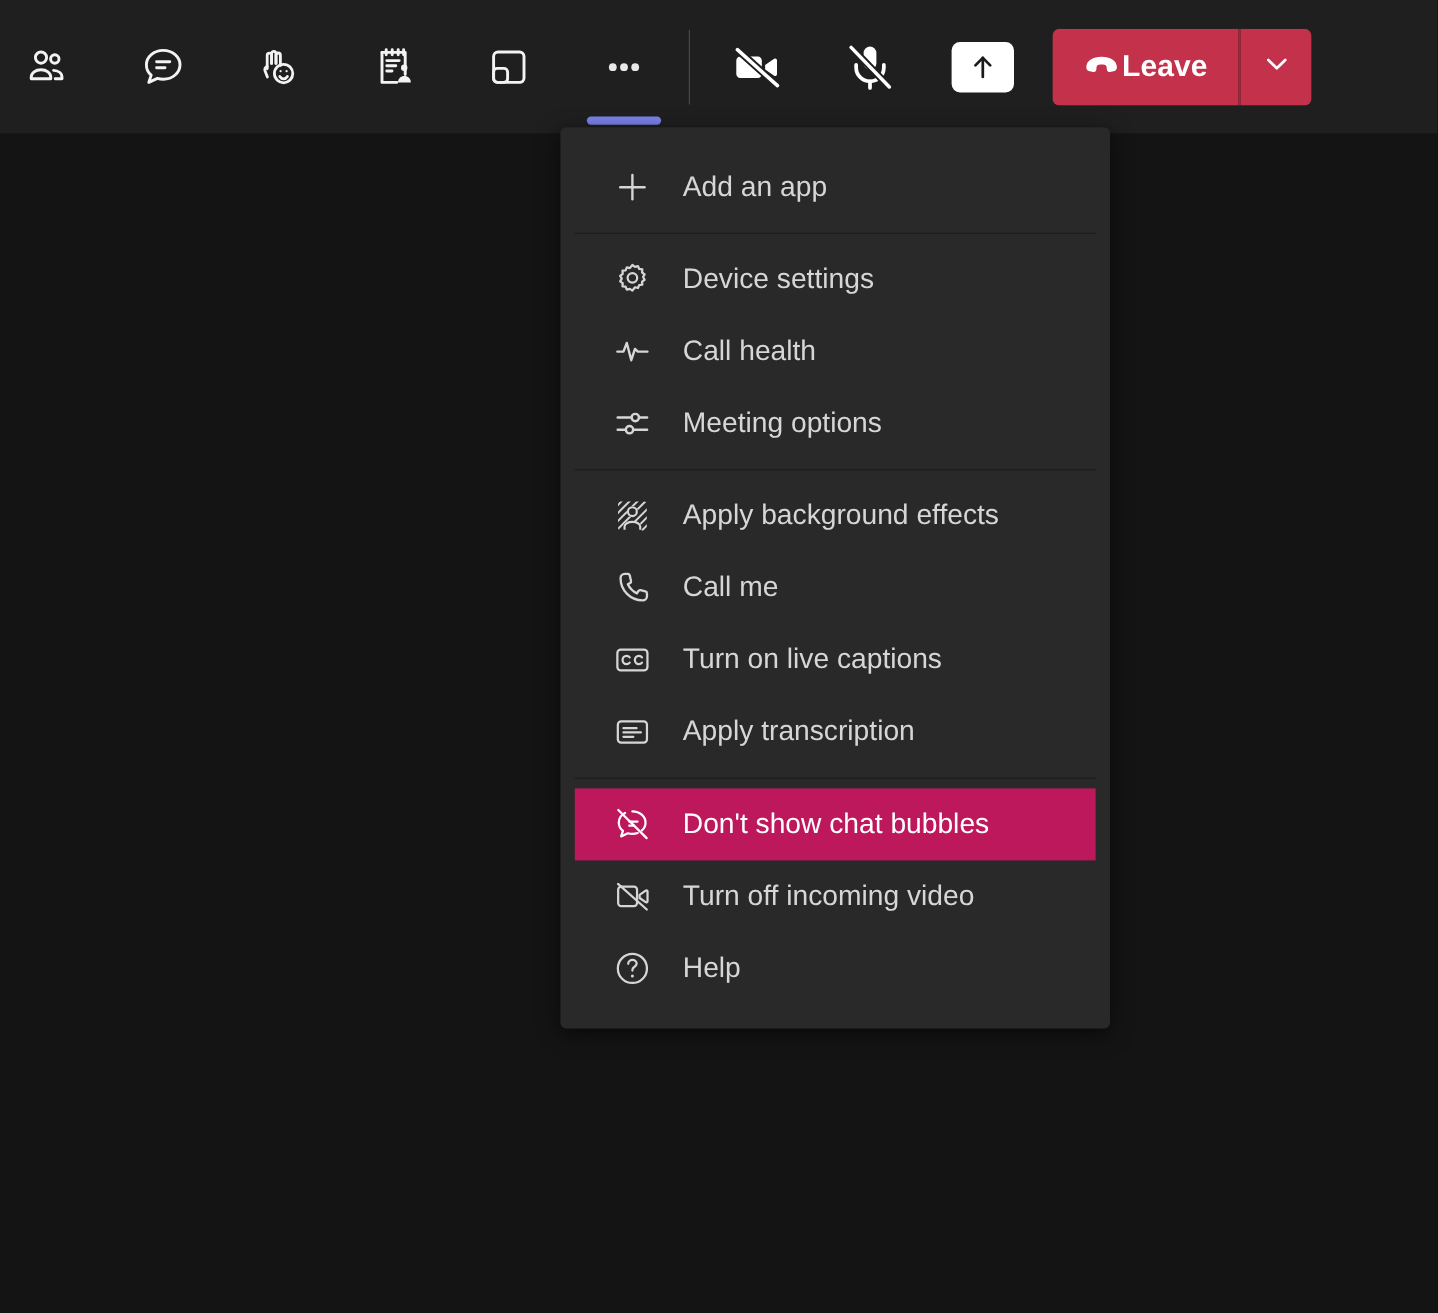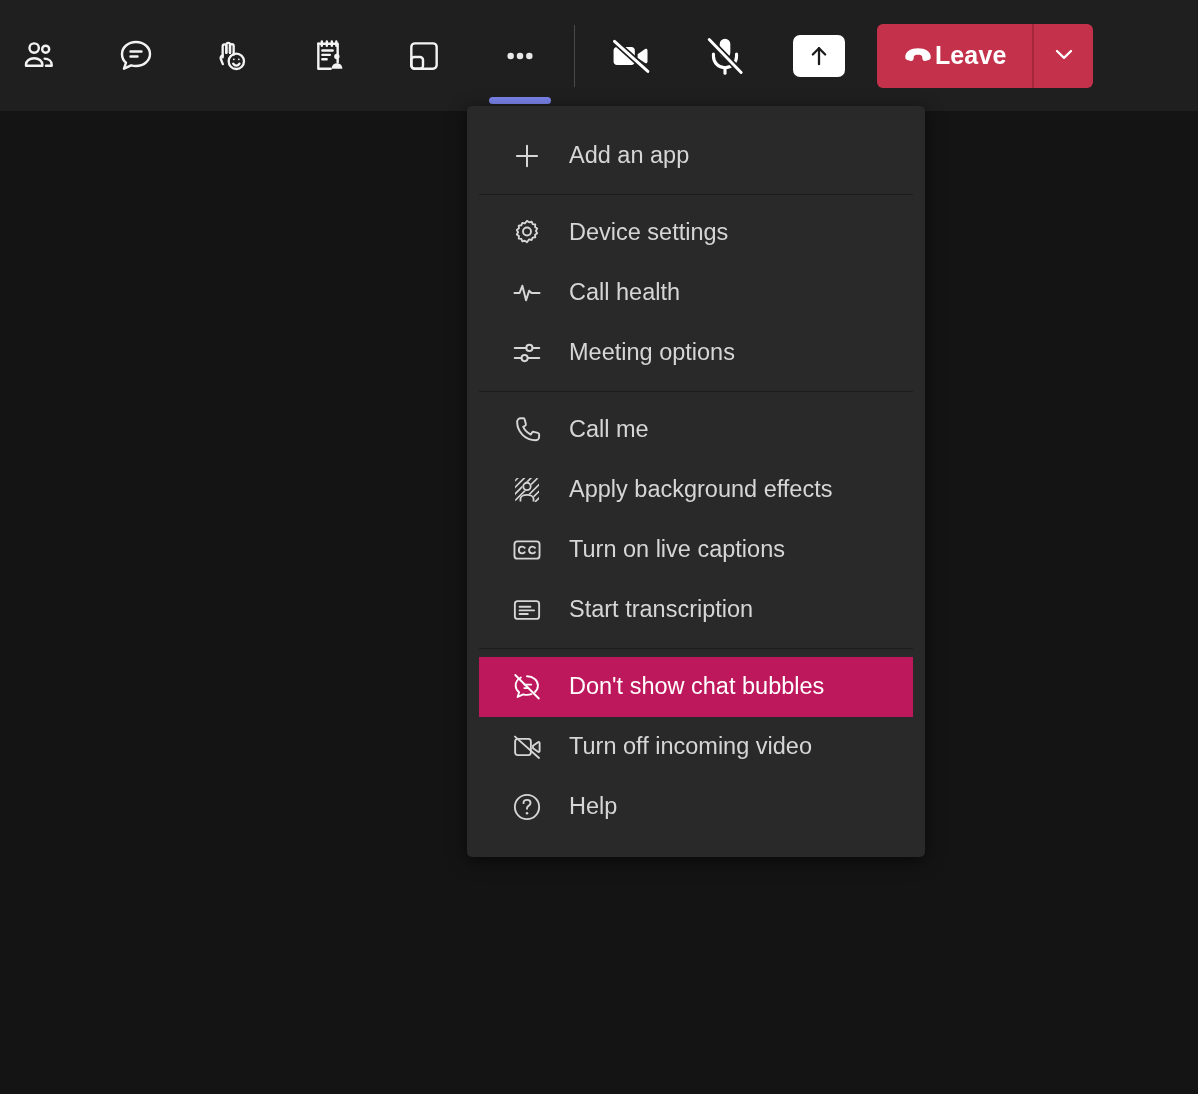--- a/index.html
+++ b/index.html
@@ -344,29 +344,20 @@
         </span>
         <span class="mi-label">Meeting options</span>
       </div>
 
 
     </div>
 
     <div class="menu-sep"></div>
 
     <div class="menu-group">
-
-      <div class="menu-item">
-        <span class="mi-icon">
-          <svg width="32" height="32" viewBox="0 0 24 24" fill="none" stroke="#d6d6d6" stroke-width="1.45" stroke-linecap="round" stroke-linejoin="round">
-            <path d="M7.2 3.2c-1.4 0-2.6 1.2-2.6 2.7 0 7.6 6.2 13.8 13.8 13.8 1.5 0 2.7-1.2 2.7-2.6v-1.7c0-.6-.4-1.1-1.0-1.25l-3.0-.75c-.55-.14-1.1.1-1.4.58l-.85 1.4c-2.5-1.2-4.5-3.2-5.7-5.7l1.4-.85c.48-.3.72-.85.58-1.4l-.75-3.0C10.25 3.6 9.75 3.2 9.15 3.2z"></path>
-          </svg>
-        </span>
-        <span class="mi-label">Call me</span>
-      </div>
 
       <div class="menu-item">
         <span class="mi-icon">
           <svg width="32" height="32" viewBox="0 0 24 24">
             <defs>
               <clipPath id="bgclip">
                 <rect x="3.0" y="3.0" width="18" height="18" rx="1.6"></rect>
               </clipPath>
               <mask id="personmask">
                 <rect x="0" y="0" width="24" height="24" fill="#ffffff"></rect>
@@ -389,40 +380,49 @@
               <circle cx="12" cy="9.3" r="2.75"></circle>
               <path d="M7.1 20.6v-2.0c0-1.7 2.2-2.9 4.9-2.9s4.9 1.2 4.9 2.9v2.0"></path>
             </g>
           </svg>
         </span>
         <span class="mi-label">Apply background effects</span>
       </div>
 
       <div class="menu-item">
         <span class="mi-icon">
+          <svg width="32" height="32" viewBox="0 0 24 24" fill="none" stroke="#d6d6d6" stroke-width="1.45" stroke-linecap="round" stroke-linejoin="round">
+            <path d="M7.2 3.2c-1.4 0-2.6 1.2-2.6 2.7 0 7.6 6.2 13.8 13.8 13.8 1.5 0 2.7-1.2 2.7-2.6v-1.7c0-.6-.4-1.1-1.0-1.25l-3.0-.75c-.55-.14-1.1.1-1.4.58l-.85 1.4c-2.5-1.2-4.5-3.2-5.7-5.7l1.4-.85c.48-.3.72-.85.58-1.4l-.75-3.0C10.25 3.6 9.75 3.2 9.15 3.2z"></path>
+          </svg>
+        </span>
+        <span class="mi-label">Call me</span>
+      </div>
+
+      <div class="menu-item">
+        <span class="mi-icon">
           <svg width="32" height="32" viewBox="0 0 24 24" fill="none" stroke="#d6d6d6" stroke-width="1.4" stroke-linecap="round" stroke-linejoin="round">
             <rect x="2.6" y="5.5" width="18.8" height="13.0" rx="2.2"></rect>
             <path d="M10.3 10.4c-.45-.6-1.15-.95-1.95-.95-1.45 0-2.5 1.1-2.5 2.55s1.05 2.55 2.5 2.55c.8 0 1.5-.35 1.95-.95"></path>
             <path d="M18.0 10.4c-.45-.6-1.15-.95-1.95-.95-1.45 0-2.5 1.1-2.5 2.55s1.05 2.55 2.5 2.55c.8 0 1.5-.35 1.95-.95"></path>
           </svg>
         </span>
         <span class="mi-label">Turn on live captions</span>
       </div>
 
 
       <div class="menu-item">
         <span class="mi-icon">
           <svg width="32" height="32" viewBox="0 0 24 24" fill="none" stroke="#d6d6d6" stroke-width="1.4" stroke-linecap="round" stroke-linejoin="round">
             <rect x="2.9" y="5.3" width="18.2" height="13.4" rx="2.1"></rect>
             <line x1="6.4" y1="9.6" x2="14.6" y2="9.6"></line>
             <line x1="6.4" y1="12.3" x2="17.3" y2="12.3"></line>
             <line x1="6.4" y1="15.0" x2="12.6" y2="15.0"></line>
           </svg>
         </span>
-        <span class="mi-label">Start transcription</span>
+        <span class="mi-label">Apply transcription</span>
       </div>
 
     </div>
 
     <div class="menu-sep"></div>
 
     <div class="menu-group">
 
       <div class="menu-item hovered">
         <span class="mi-icon">

